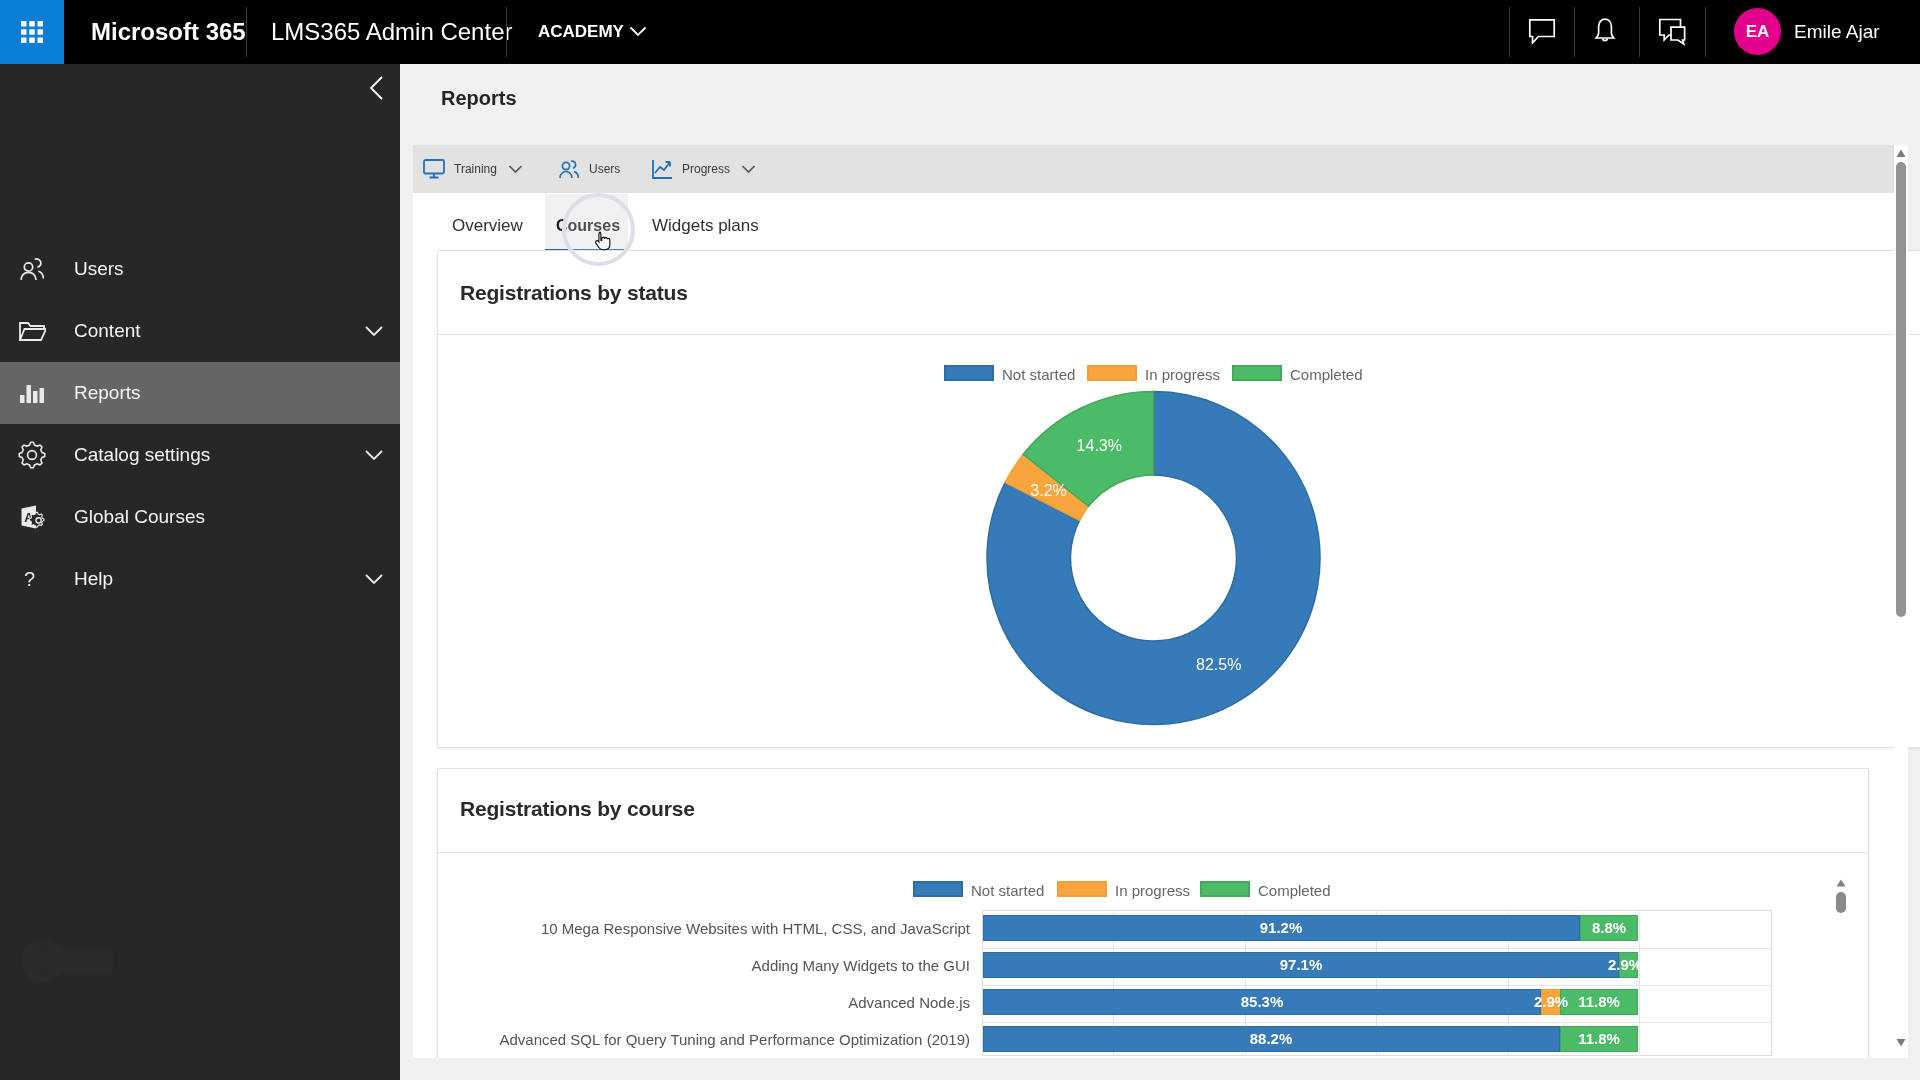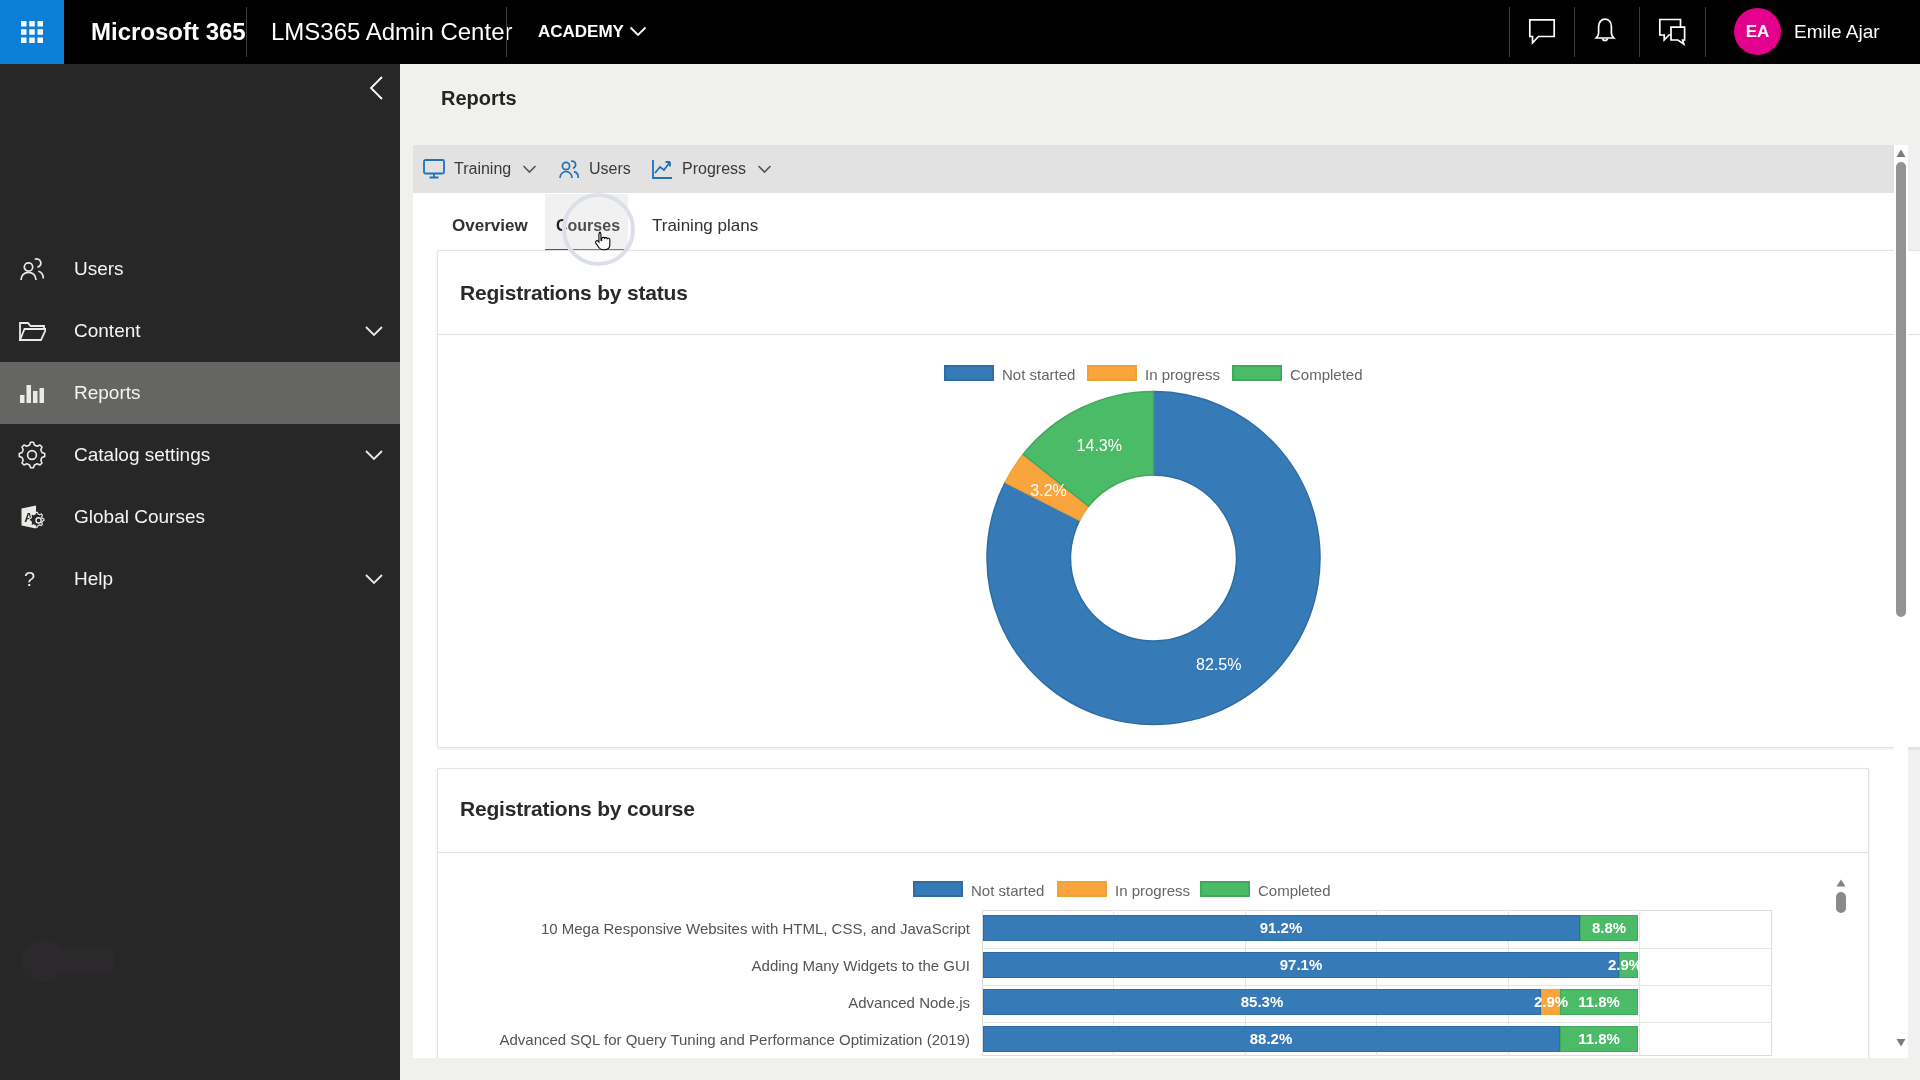--- a/index.html
+++ b/index.html
@@ -22,21 +22,21 @@
 .navitem { position:absolute; left:0; width:400px; height:62px; color:#f5f4f2; font-size:19px; }
 .navitem .lbl { position:absolute; left:74px; top:50%; transform:translateY(-50%); }
 .navitem .ico { position:absolute; left:18px; top:50%; transform:translateY(-50%); width:28px; height:28px; }
 .navitem .chev { position:absolute; left:364px; top:50%; transform:translateY(-50%); }
 #nav-reports { background:#656564; }
 
 
 #main-title { left:441px; top:87px; font-size:20px; font-weight:700; color:#252423; }
 #surface { left:413px; top:145px; width:1495px; height:913px; background:#fff; }
 #filterbar { left:413px; top:145px; width:1481px; height:48px; background:#e2e2e2; }
-.fitem { position:absolute; top:0; height:48px; display:flex; align-items:center; color:#3b3a39; font-size:16px; }
+.fitem { position:absolute; top:0; height:48px; display:flex; align-items:center; color:#3b3a39; font-size:12px; }
 .tab { position:absolute; top:193px; height:62px; line-height:66px; font-size:17px; color:#323130; }
 #tab-underline { left:545px; top:249px; width:84px; height:3.5px; background:#1266bb; }
 #tab-hover { left:545px; top:194px; width:83px; height:55px; background:#f2f1f1; }
 #focusring { left:562px; top:193px; width:73px; height:73px; border-radius:50%; border:4px solid #dbe0e8; background:rgba(240,240,240,0.22); }
 
 
 .card { position:absolute; background:#fff; border:1px solid #e3e2e1; border-radius:2px; box-shadow:0 1px 3px rgba(0,0,0,0.08); }
 #card1 { left:437px; top:250px; width:1600px; height:498px; }
 #card2 { left:437px; top:768px; width:1432px; height:312px; border-bottom:none; }
 .cardtitle { position:absolute; left:22px; font-size:21px; font-weight:700; color:#2b2a29; letter-spacing:-0.2px; }
@@ -198,23 +198,23 @@
       <path d="M19 3 h-4.5 M19 3 v4.5" stroke="#2271b9" stroke-width="1.8" fill="none"></path>
     </svg>
     <span>Progress</span>
     <svg width="15" height="9" viewBox="0 0 15 9" style="margin-left:11px;">
         <path d="M1.5 1 L7.5 7 L13.5 1" stroke="#555" stroke-width="1.6" fill="none"></path>
       </svg>
   </div>
 </div>
 
 <div class="abs" id="tab-hover"></div>
-<div class="abs tab" style="left:452px;font-weight:bold;">Overview</div>
+<div class="abs tab" style="left:452px;">Overview</div>
 <div class="abs tab" style="left:556px; font-weight:700; color:#201f1e; font-size:16px;">Courses</div>
-<div class="abs tab" style="left:652px;">Training plans</div>
+<div class="abs tab" style="left:652px;">Widgets plans</div>
 <div class="abs" id="tab-underline"></div>
 
 <div class="card" id="card1">
   <div class="cardtitle" style="top:30px;">Registrations by status</div>
   <div class="cardsep" style="top:83px;"></div>
 </div>
 
 <div class="abs legbox" style="left:944px; top:365px; background:#377ab8; border:2px solid #2e6da4;"></div>
 <div class="abs legtext" style="left:1002px; top:366px;">Not started</div>
 <div class="abs legbox" style="left:1087px; top:365px; background:#f9a43c; border:2px solid #eea236;"></div>

